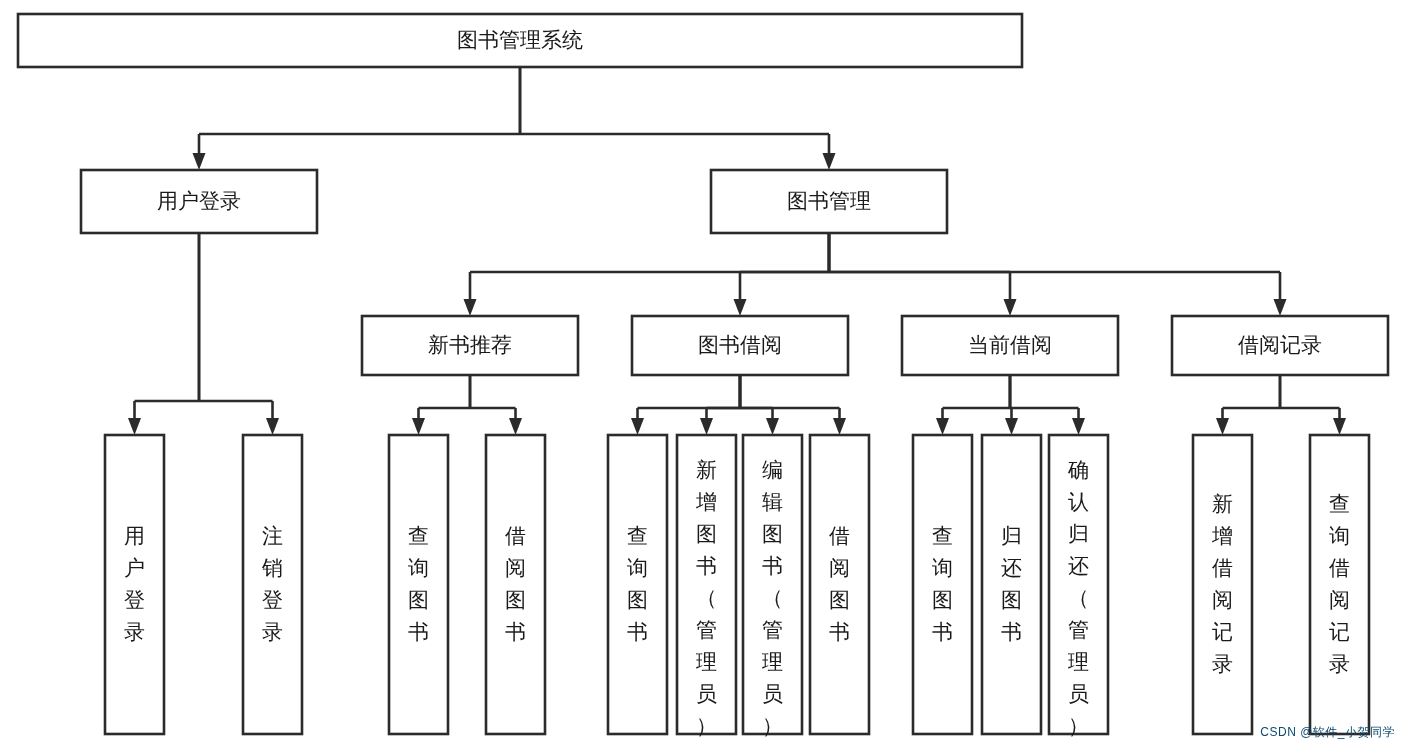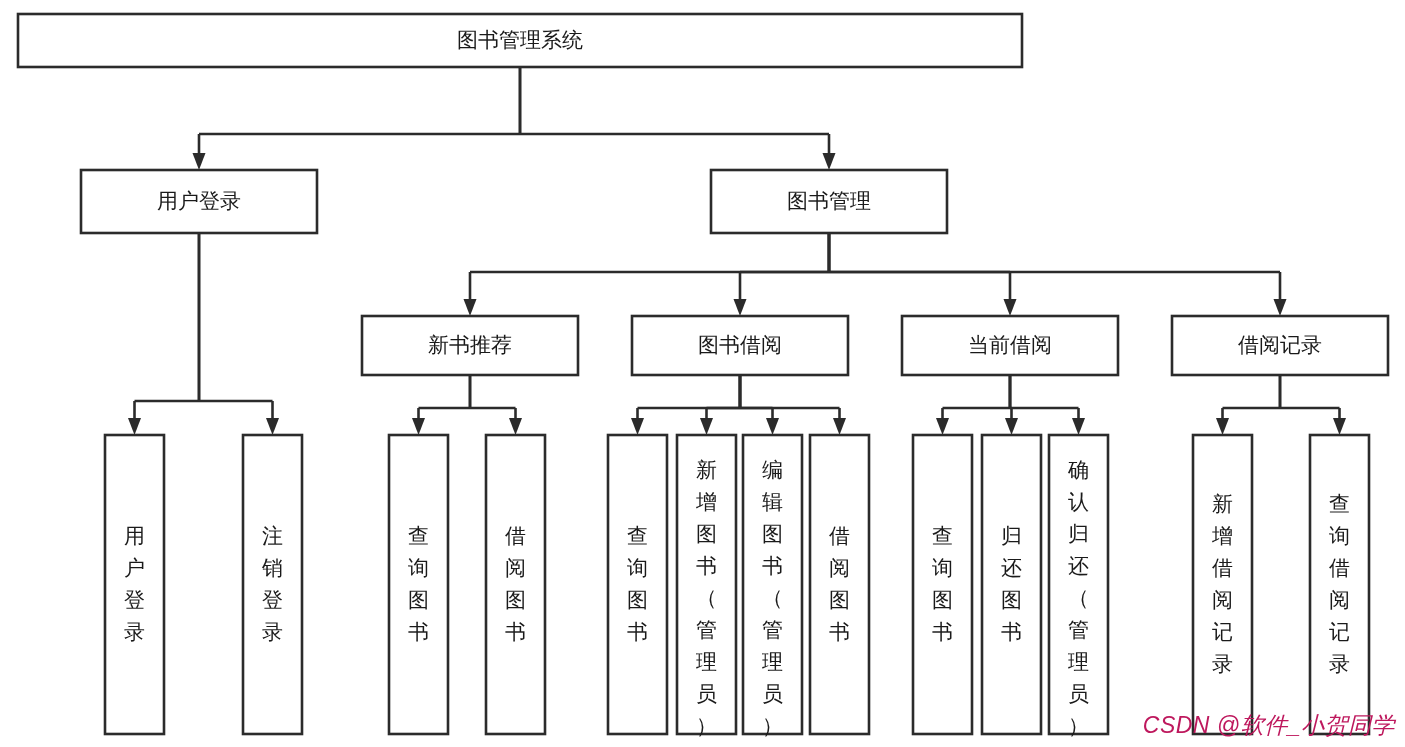--- a/index.html
+++ b/index.html
@@ -46,26 +46,25 @@
     fill: #1a1a1a;
     font-size: 21px;
     text-anchor: middle;
     dominant-baseline: middle;
   }
   .watermark-text {
     position: absolute;
     right: 10px;
     bottom: 6px;
     font-family: "Liberation Sans", "DejaVu Sans", sans-serif;
-    font-size: 23px;
-    color: #be185d;
+    font-size: 12px;
+    color: #0c4a6e;
     letter-spacing: 0.5px;
     white-space: nowrap;
     pointer-events: none;
-    font-style: italic;
   }
 </style>
 </head>
 <body>
 
 <div id="diagram-root">
   <svg class="diagram-canvas" viewBox="0 0 1405 747">
     <g id="edge-layer">
         <g>
           <line x1="520" y1="67" x2="520" y2="134" class="connector"></line>

